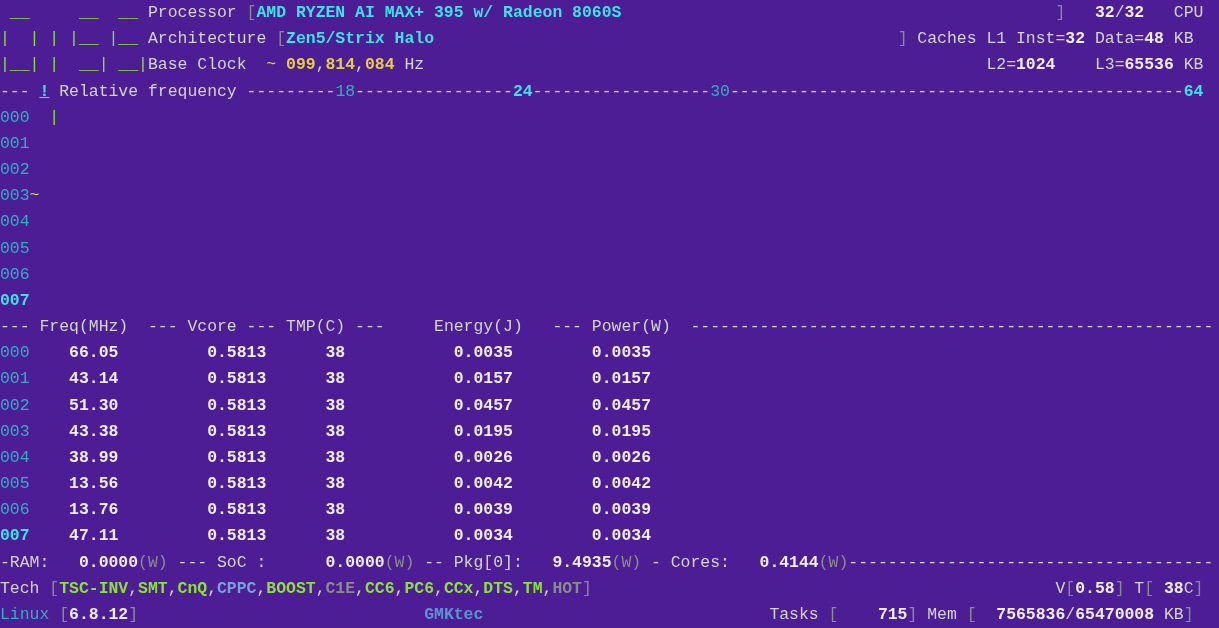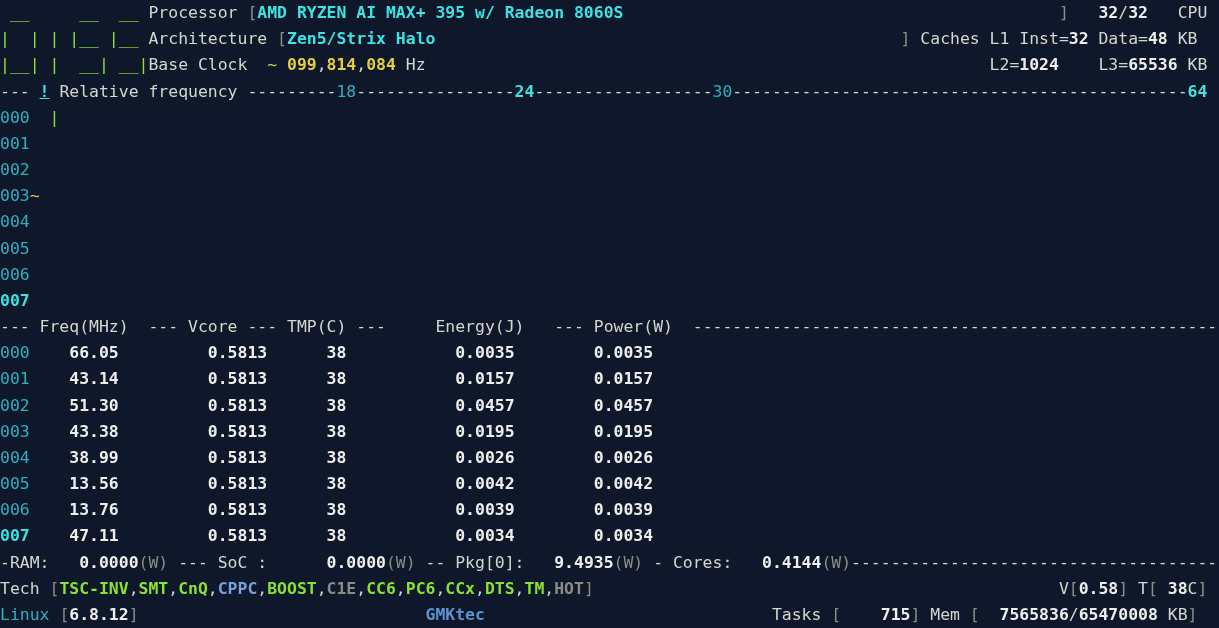--- a/index.html
+++ b/index.html
@@ -15,21 +15,21 @@
     position:absolute;left:0;width:100%;height:26.17px;line-height:26.17px;
     white-space:pre;
   }
   .seg{position:absolute;top:0;white-space:pre;}
   .seg.b{font-weight:bold;}
   .seg.u{text-decoration:underline;}
 </style>
 </head>
 <body>
 
-<div class="screen" style="background: #0f172a;">
+<div class="screen" style="background: #4c1d95; font-family: Liberation Mono, monospace;">
     <div class="line" style="top: 0px;"><span class="seg" style="left: 0ch; color: rgb(138, 226, 52);"> __     __  __</span><span class="seg" style="left: 15ch; color: rgb(211, 215, 207);">Processor</span><span class="seg" style="left: 25ch; color: rgb(138, 141, 134);">[</span><span class="seg b" style="left: 26ch; color: rgb(63, 226, 226);">AMD RYZEN AI MAX+ 395 w/ Radeon 8060S</span><span class="seg" style="left: 107ch; color: rgb(138, 141, 134);">]</span><span class="seg b" style="left: 111ch; color: rgb(238, 238, 236);">32</span><span class="seg" style="left: 113ch; color: rgb(211, 215, 207);">/</span><span class="seg b" style="left: 114ch; color: rgb(238, 238, 236);">32</span><span class="seg" style="left: 119ch; color: rgb(211, 215, 207);">CPU</span></div>
     <div class="line" style="top: 26.1667px;"><span class="seg" style="left: 0ch; color: rgb(138, 226, 52);">|  | | |__ |__</span><span class="seg" style="left: 15ch; color: rgb(211, 215, 207);">Architecture</span><span class="seg" style="left: 28ch; color: rgb(138, 141, 134);">[</span><span class="seg b" style="left: 29ch; color: rgb(63, 226, 226);">Zen5/Strix Halo</span><span class="seg" style="left: 91ch; color: rgb(138, 141, 134);">]</span><span class="seg" style="left: 93ch; color: rgb(211, 215, 207);">Caches L1 Inst=</span><span class="seg b" style="left: 108ch; color: rgb(238, 238, 236);">32</span><span class="seg" style="left: 111ch; color: rgb(211, 215, 207);">Data=</span><span class="seg b" style="left: 116ch; color: rgb(238, 238, 236);">48</span><span class="seg" style="left: 119ch; color: rgb(211, 215, 207);">KB</span></div>
     <div class="line" style="top: 52.3334px;"><span class="seg" style="left: 0ch; color: rgb(138, 226, 52);">|__| |  __| __|</span><span class="seg" style="left: 15ch; color: rgb(211, 215, 207);">Base Clock</span><span class="seg" style="left: 27ch; color: rgb(230, 206, 65);">~</span><span class="seg b" style="left: 29ch; color: rgb(230, 206, 65);">099</span><span class="seg" style="left: 32ch; color: rgb(211, 215, 207);">,</span><span class="seg b" style="left: 33ch; color: rgb(230, 206, 65);">814</span><span class="seg" style="left: 36ch; color: rgb(211, 215, 207);">,</span><span class="seg b" style="left: 37ch; color: rgb(230, 206, 65);">084</span><span class="seg" style="left: 41ch; color: rgb(211, 215, 207);">Hz</span><span class="seg" style="left: 100ch; color: rgb(211, 215, 207);">L2=</span><span class="seg b" style="left: 103ch; color: rgb(238, 238, 236);">1024</span><span class="seg" style="left: 111ch; color: rgb(211, 215, 207);">L3=</span><span class="seg b" style="left: 114ch; color: rgb(238, 238, 236);">65536</span><span class="seg" style="left: 120ch; color: rgb(211, 215, 207);">KB</span></div>
     <div class="line" style="top: 78.5001px;"><span class="seg" style="left: 0ch; color: rgb(211, 215, 207);">---</span><span class="seg b u" style="left: 4ch; color: rgb(63, 226, 226);">!</span><span class="seg" style="left: 6ch; color: rgb(211, 215, 207);">Relative frequency</span><span class="seg" style="left: 25ch; color: rgb(211, 215, 207);">---------</span><span class="seg" style="left: 34ch; color: rgb(47, 176, 192);">18</span><span class="seg" style="left: 36ch; color: rgb(211, 215, 207);">----------------</span><span class="seg b" style="left: 52ch; color: rgb(63, 226, 226);">24</span><span class="seg" style="left: 54ch; color: rgb(211, 215, 207);">------------------</span><span class="seg" style="left: 72ch; color: rgb(47, 176, 192);">30</span><span class="seg" style="left: 74ch; color: rgb(211, 215, 207);">----------------------------------------------</span><span class="seg b" style="left: 120ch; color: rgb(63, 226, 226);">64</span></div>
     <div class="line" style="top: 314px;"><span class="seg" style="left: 0ch; color: rgb(211, 215, 207);">---</span><span class="seg" style="left: 4ch; color: rgb(211, 215, 207);">Freq(MHz)</span><span class="seg" style="left: 15ch; color: rgb(211, 215, 207);">---</span><span class="seg" style="left: 19ch; color: rgb(211, 215, 207);">Vcore</span><span class="seg" style="left: 25ch; color: rgb(211, 215, 207);">---</span><span class="seg" style="left: 29ch; color: rgb(211, 215, 207);">TMP(C)</span><span class="seg" style="left: 36ch; color: rgb(211, 215, 207);">---</span><span class="seg" style="left: 44ch; color: rgb(211, 215, 207);">Energy(J)</span><span class="seg" style="left: 56ch; color: rgb(211, 215, 207);">---</span><span class="seg" style="left: 60ch; color: rgb(211, 215, 207);">Power(W)</span><span class="seg" style="left: 70ch; color: rgb(211, 215, 207);">-----------------------------------------------------</span></div>
     <div class="line" style="top: 549.501px;"><span class="seg" style="left: 0ch; color: rgb(211, 215, 207);">-RAM:</span><span class="seg b" style="left: 8ch; color: rgb(238, 238, 236);">0.0000</span><span class="seg" style="left: 14ch; color: rgb(138, 141, 134);">(W)</span><span class="seg" style="left: 18ch; color: rgb(211, 215, 207);">--- SoC :</span><span class="seg b" style="left: 33ch; color: rgb(238, 238, 236);">0.0000</span><span class="seg" style="left: 39ch; color: rgb(138, 141, 134);">(W)</span><span class="seg" style="left: 43ch; color: rgb(211, 215, 207);">-- Pkg[0]:</span><span class="seg b" style="left: 56ch; color: rgb(238, 238, 236);">9.4935</span><span class="seg" style="left: 62ch; color: rgb(138, 141, 134);">(W)</span><span class="seg" style="left: 66ch; color: rgb(211, 215, 207);">- Cores:</span><span class="seg b" style="left: 77ch; color: rgb(238, 238, 236);">0.4144</span><span class="seg" style="left: 83ch; color: rgb(138, 141, 134);">(W)</span><span class="seg" style="left: 86ch; color: rgb(211, 215, 207);">-------------------------------------</span></div>
     <div class="line" style="top: 575.667px;"><span class="seg" style="left: 0ch; color: rgb(211, 215, 207);">Tech</span><span class="seg" style="left: 5ch; color: rgb(138, 141, 134);">[</span><span class="seg b" style="left: 6ch; color: rgb(138, 226, 52);">TSC-INV</span><span class="seg" style="left: 13ch; color: rgb(211, 215, 207);">,</span><span class="seg b" style="left: 14ch; color: rgb(138, 226, 52);">SMT</span><span class="seg" style="left: 17ch; color: rgb(211, 215, 207);">,</span><span class="seg b" style="left: 18ch; color: rgb(138, 226, 52);">CnQ</span><span class="seg" style="left: 21ch; color: rgb(211, 215, 207);">,</span><span class="seg b" style="left: 22ch; color: rgb(121, 163, 216);">CPPC</span><span class="seg" style="left: 26ch; color: rgb(211, 215, 207);">,</span><span class="seg b" style="left: 27ch; color: rgb(138, 226, 52);">BOOST</span><span class="seg" style="left: 32ch; color: rgb(211, 215, 207);">,</span><span class="seg b" style="left: 33ch; color: rgb(138, 141, 134);">C1E</span><span class="seg" style="left: 36ch; color: rgb(211, 215, 207);">,</span><span class="seg b" style="left: 37ch; color: rgb(138, 226, 52);">CC6</span><span class="seg" style="left: 40ch; color: rgb(211, 215, 207);">,</span><span class="seg b" style="left: 41ch; color: rgb(138, 226, 52);">PC6</span><span class="seg" style="left: 44ch; color: rgb(211, 215, 207);">,</span><span class="seg b" style="left: 45ch; color: rgb(138, 226, 52);">CCx</span><span class="seg" style="left: 48ch; color: rgb(211, 215, 207);">,</span><span class="seg b" style="left: 49ch; color: rgb(138, 226, 52);">DTS</span><span class="seg" style="left: 52ch; color: rgb(211, 215, 207);">,</span><span class="seg b" style="left: 53ch; color: rgb(138, 226, 52);">TM</span><span class="seg" style="left: 55ch; color: rgb(211, 215, 207);">,</span><span class="seg b" style="left: 56ch; color: rgb(138, 141, 134);">HOT</span><span class="seg" style="left: 59ch; color: rgb(138, 141, 134);">]</span><span class="seg" style="left: 107ch; color: rgb(211, 215, 207);">V</span><span class="seg" style="left: 108ch; color: rgb(138, 141, 134);">[</span><span class="seg b" style="left: 109ch; color: rgb(238, 238, 236);">0.58</span><span class="seg" style="left: 113ch; color: rgb(138, 141, 134);">]</span><span class="seg" style="left: 115ch; color: rgb(211, 215, 207);">T</span><span class="seg" style="left: 116ch; color: rgb(138, 141, 134);">[</span><span class="seg b" style="left: 118ch; color: rgb(238, 238, 236);">38</span><span class="seg" style="left: 120ch; color: rgb(211, 215, 207);">C</span><span class="seg" style="left: 121ch; color: rgb(138, 141, 134);">]</span></div>
     <div class="line" style="top: 601.834px;"><span class="seg" style="left: 0ch; color: rgb(47, 176, 192);">Linux</span><span class="seg" style="left: 6ch; color: rgb(138, 141, 134);">[</span><span class="seg b" style="left: 7ch; color: rgb(238, 238, 236);">6.8.12</span><span class="seg" style="left: 13ch; color: rgb(138, 141, 134);">]</span><span class="seg b" style="left: 43ch; color: rgb(91, 149, 208);">GMKtec</span><span class="seg" style="left: 78ch; color: rgb(211, 215, 207);">Tasks</span><span class="seg" style="left: 84ch; color: rgb(138, 141, 134);">[</span><span class="seg b" style="left: 89ch; color: rgb(238, 238, 236);">715</span><span class="seg" style="left: 92ch; color: rgb(138, 141, 134);">]</span><span class="seg" style="left: 94ch; color: rgb(211, 215, 207);">Mem</span><span class="seg" style="left: 98ch; color: rgb(138, 141, 134);">[</span><span class="seg b" style="left: 101ch; color: rgb(238, 238, 236);">7565836</span><span class="seg" style="left: 108ch; color: rgb(211, 215, 207);">/</span><span class="seg b" style="left: 109ch; color: rgb(238, 238, 236);">65470008</span><span class="seg" style="left: 118ch; color: rgb(211, 215, 207);">KB</span><span class="seg" style="left: 120ch; color: rgb(138, 141, 134);">]</span></div>
     <div class="line" style="top: 104.667px;"><span class="seg" style="left: 0ch; color: rgb(47, 176, 192);">000</span><span class="seg" style="left: 5ch; color: rgb(138, 226, 52);">|</span></div>
     <div class="line" style="top: 130.833px;"><span class="seg" style="left: 0ch; color: rgb(47, 176, 192);">001</span></div>

